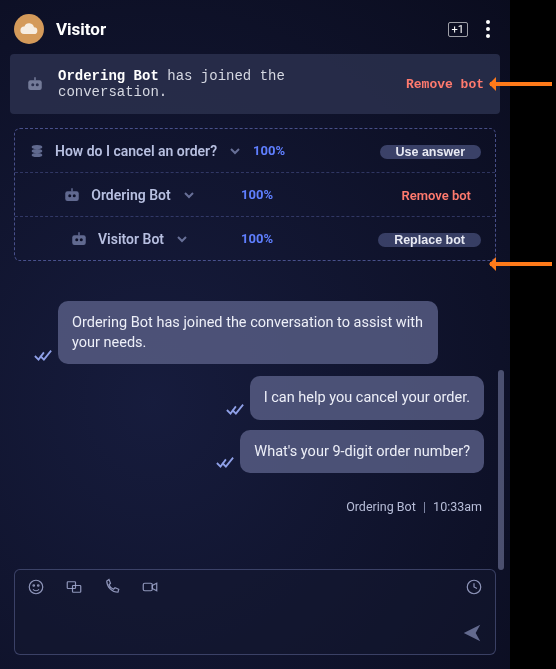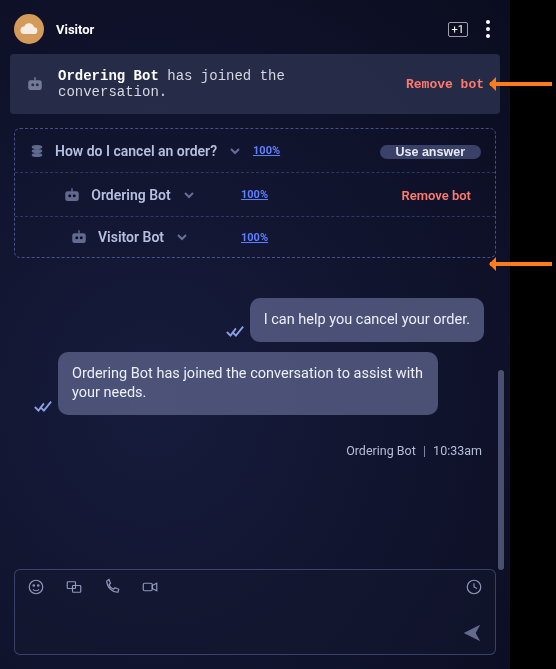--- a/index.html
+++ b/index.html
@@ -30,21 +30,21 @@
   .avatar {
     width: 30px; height: 30px;
     border-radius: 50%;
     background: #d49a5a;
     display: flex; align-items: center; justify-content: center;
   }
   .avatar svg { width: 20px; height: 12px; fill: #f6ede2; }
   .header-title {
     color: #fff;
     font-weight: 700;
-    font-size: 13px;
+    font-size: 17px;
     flex: 1;
   }
   .plus-badge {
     border: 1px solid rgba(255,255,255,0.6);
     color: #fff;
     font-size: 11px;
     padding: 1px 3px;
     border-radius: 2px;
     line-height: 1;
   }
@@ -113,24 +113,23 @@
   .chevron {
     width: 12px; height: 12px;
     stroke: rgba(140,150,195,0.7);
     stroke-width: 2;
     fill: none;
     margin-left: 2px;
   }
   .sugg-left { display:flex; align-items:center; gap:10px; flex:0 0 auto; min-width:200px;justify-content:center;}
   .confidence {
     color: #5f7fff;
-    font-size: 11px;
+    font-size: 13px;
     font-weight: 700;
     width: 60px;
-    text-decoration: underline;
   }
   .sugg-action {
     margin-left: auto;
   }
   .btn {
     background: rgba(70,78,120,0.8);
     color: #e8eaf3;
     font-size: 12.5px;
     font-weight: 600;
     border: none;
@@ -325,42 +324,52 @@
             <circle cx="9" cy="11" r="2" fill="#0d1028"></circle>
             <circle cx="15" cy="11" r="2" fill="#0d1028"></circle>
             <rect x="11" y="1" width="2" height="4"></rect>
           </svg>
         <span class="sugg-label">Visitor Bot</span>
         <svg class="chevron" viewBox="0 0 12 12">
             <polyline points="2,4 6,8 10,4"></polyline>
           </svg>
       </div>
       <span class="confidence">100%</span>
+      <div class="sugg-action">
+        <button class="btn outline">Replace bot</button>
+      </div>
     </div>
 
   </div>
 
   <div class="thread">
+
+    <div class="msg-wrap left">
+      <svg class="ticks" viewBox="0 0 20 12">
+          <polyline points="1,6 5,10 11,2"></polyline>
+          <polyline points="7,6 11,10 19,0"></polyline>
+        </svg>
+      <div class="msg">Ordering Bot has joined the conversation to assist with your needs.</div>
+    </div>
 
     <div class="msg-wrap right">
       <svg class="ticks" viewBox="0 0 20 12">
           <polyline points="1,6 5,10 11,2"></polyline>
           <polyline points="7,6 11,10 19,0"></polyline>
         </svg>
       <div class="msg">I can help you cancel your order.</div>
     </div>
 
-    <div class="msg-wrap left">
+    <div class="msg-wrap right">
       <svg class="ticks" viewBox="0 0 20 12">
           <polyline points="1,6 5,10 11,2"></polyline>
           <polyline points="7,6 11,10 19,0"></polyline>
         </svg>
-      <div class="msg">Ordering Bot has joined the conversation to assist with your needs.</div>
-    </div>
-
+      <div class="msg">What's your 9-digit order number?</div>
+    </div>
 
     <div class="meta">
       <span>Ordering Bot</span>
       <span class="sep">|</span>
       <span>10:33am</span>
     </div>
   </div>
 
   <div class="scrollbar-fake"></div>
 

